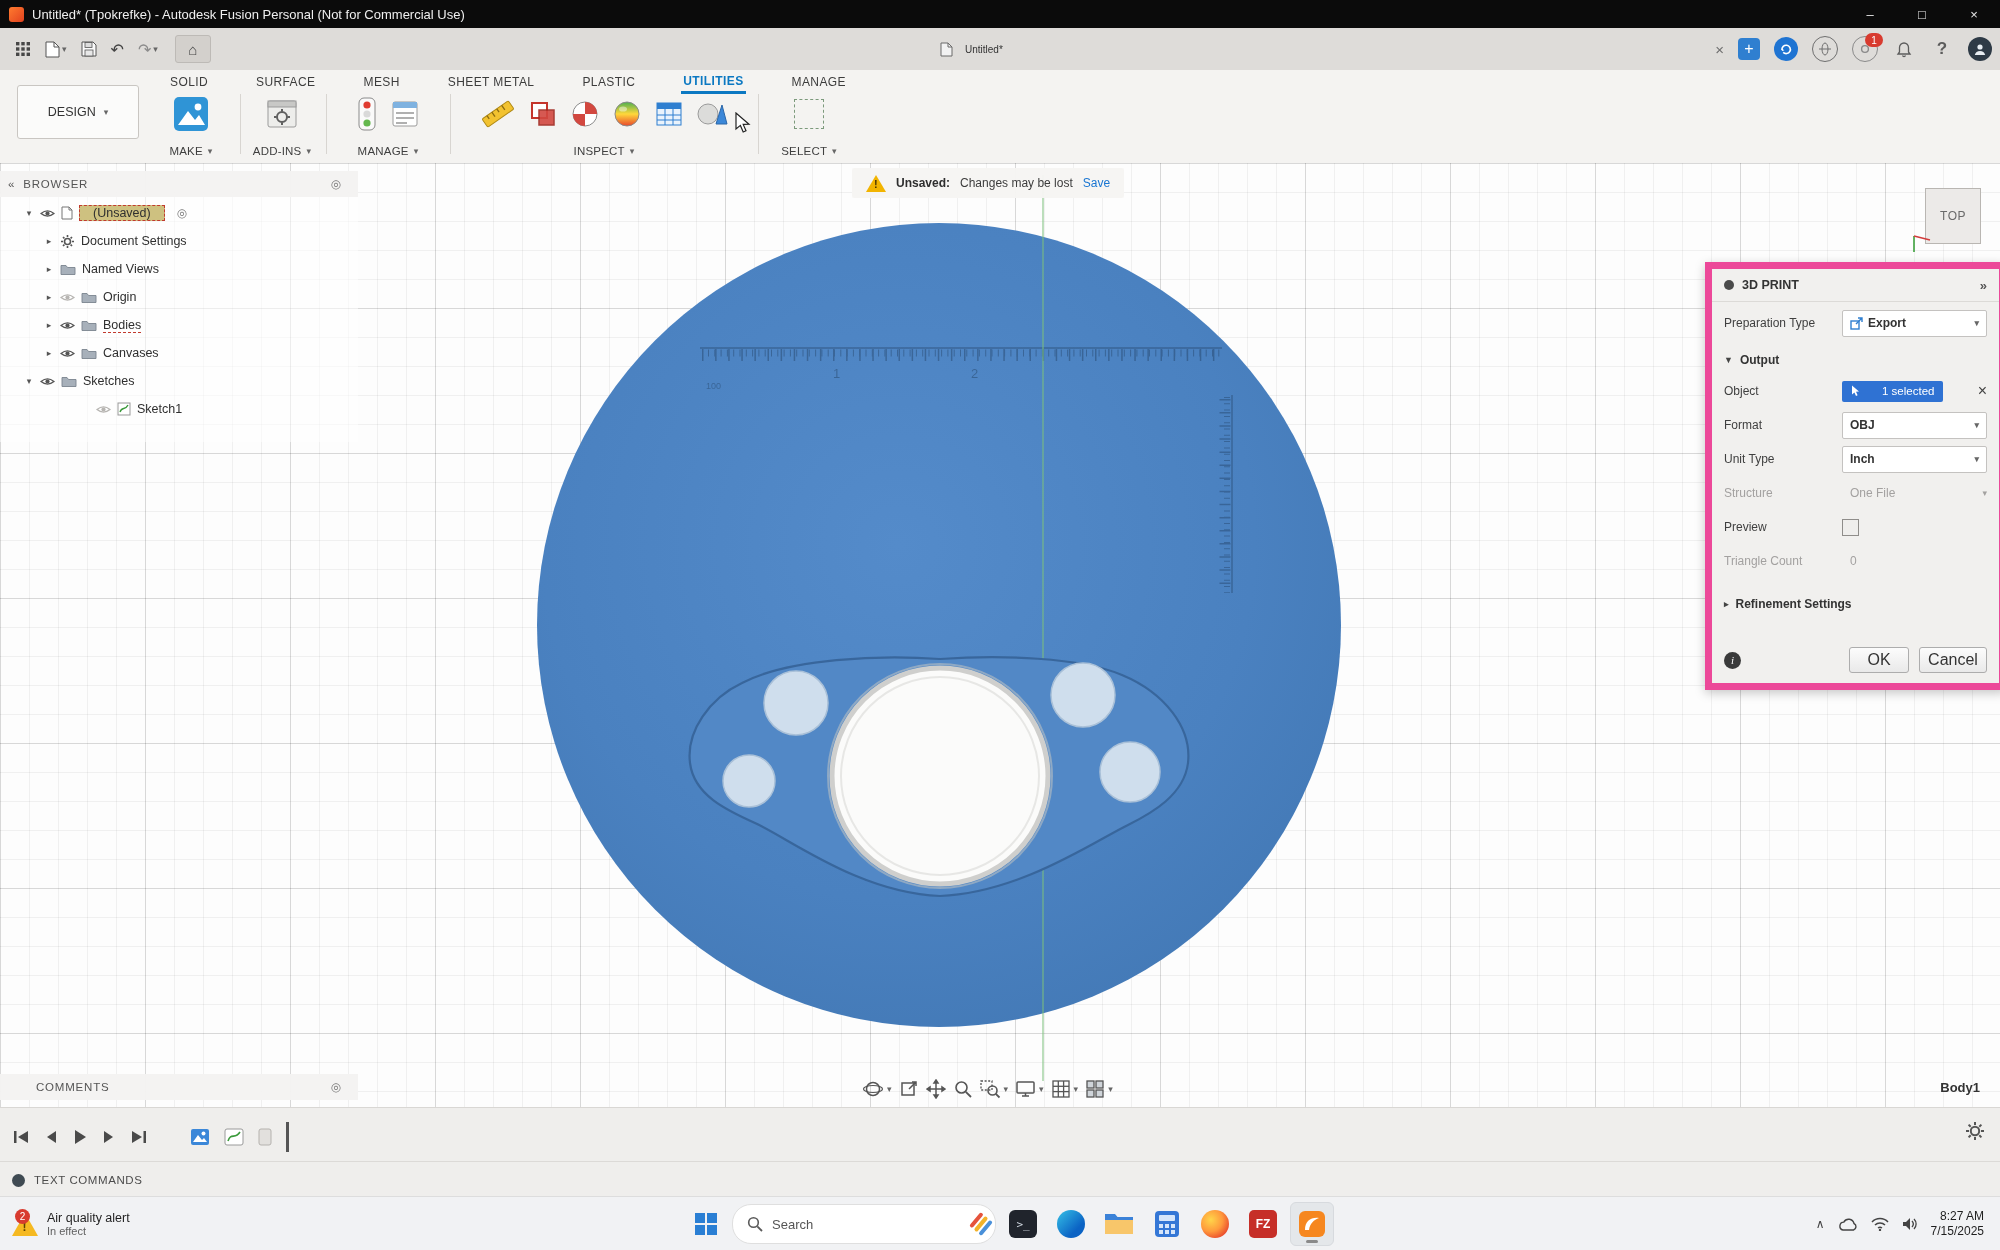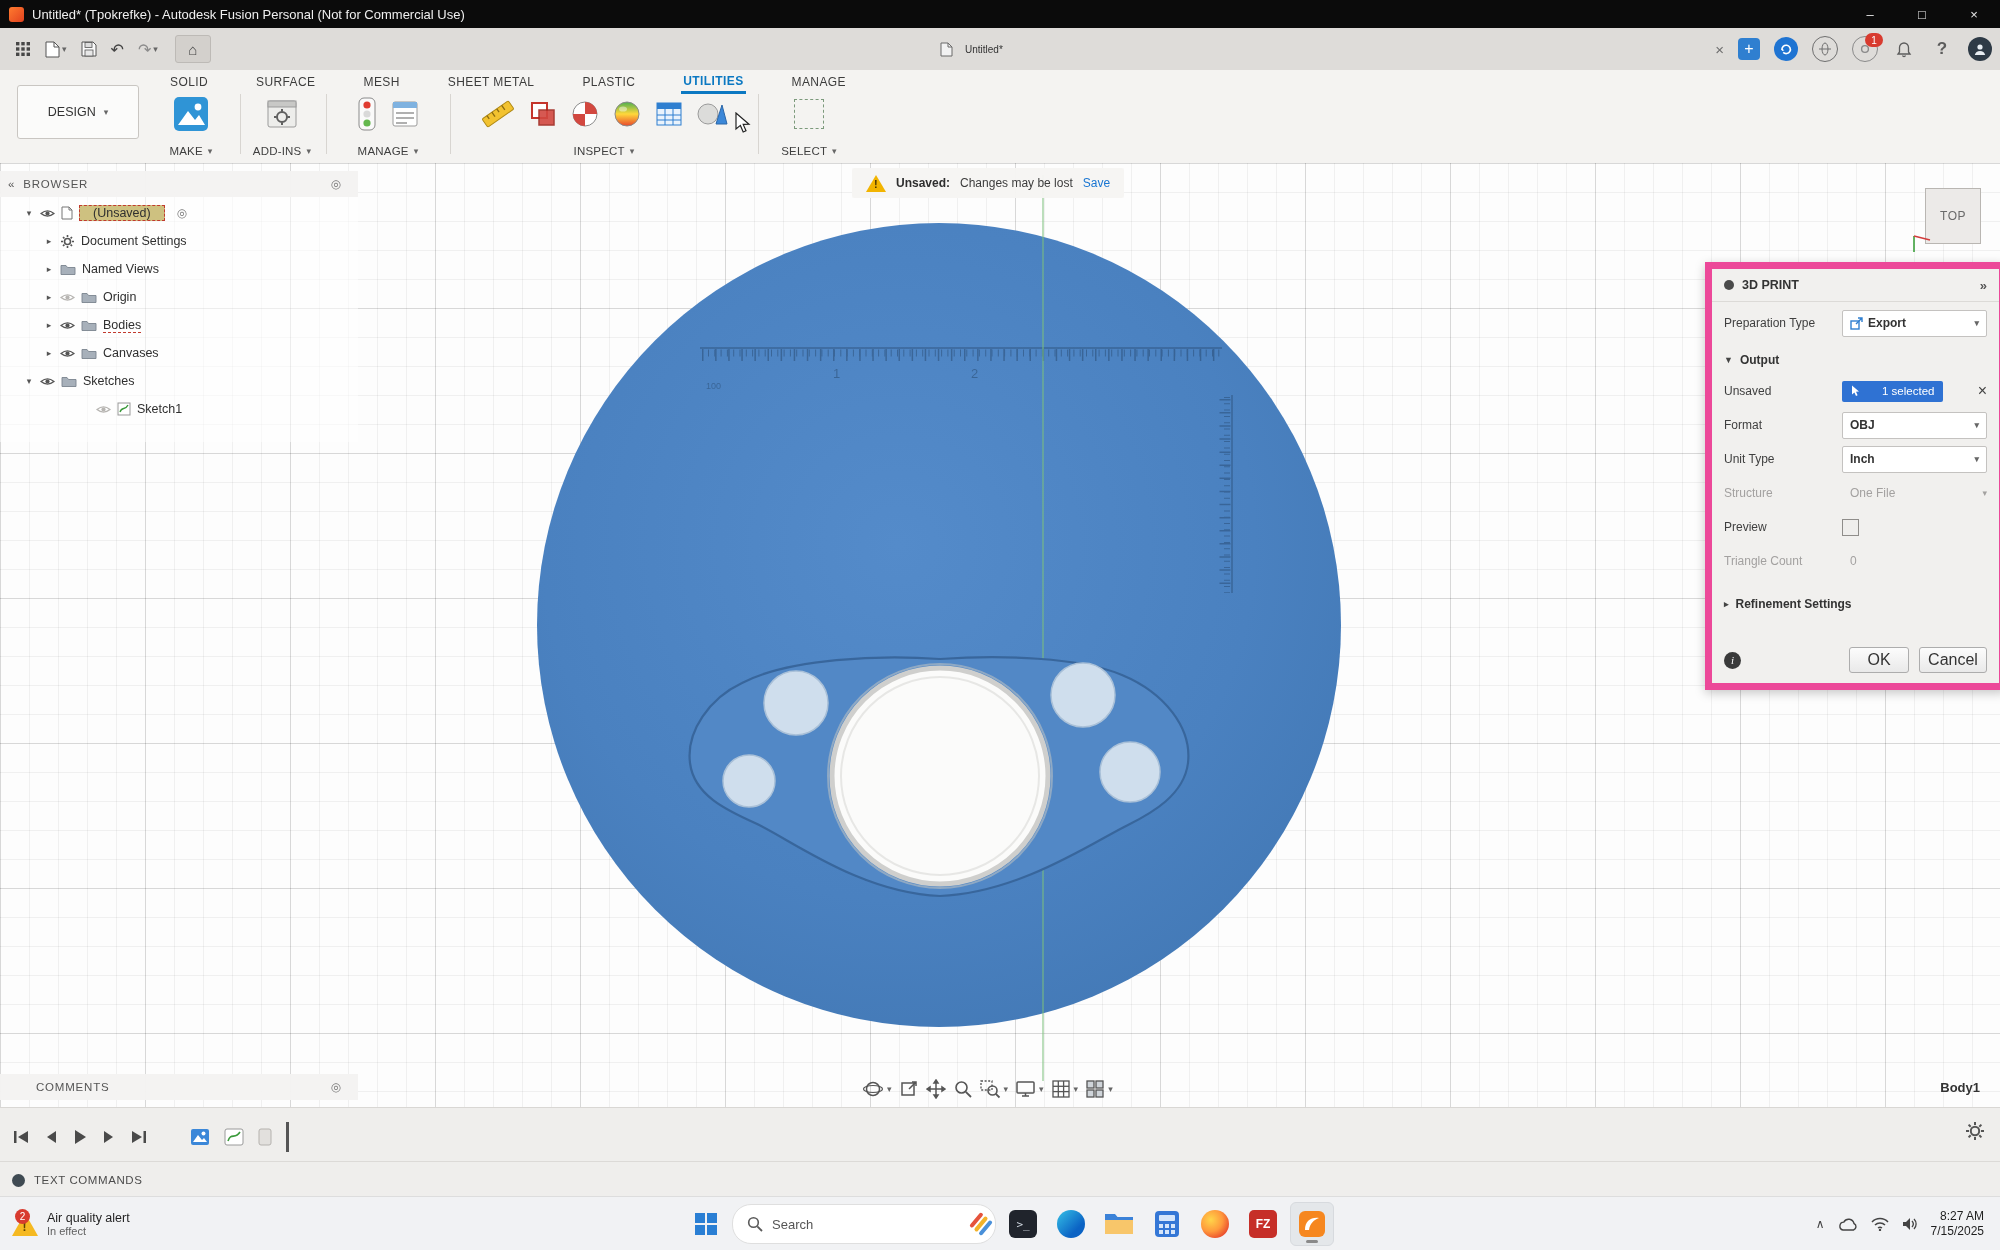--- a/index.html
+++ b/index.html
@@ -553,21 +553,21 @@
         <span class="pd-chev">▾</span>
       </span>
     </div>
 
     <div class="pd-sec">
       <span style="font-size:9px;color:#444">▼</span>
       <span>Output</span>
     </div>
 
     <div class="pd-row">
-      <span class="pd-label">Unsaved</span>
+      <span class="pd-label">Object</span>
       <span class="chip">
         <svg width="9" height="12" viewBox="0 0 9 12">
             <path d="M1 0.5 L1 9.5 L3.4 7.4 L5 11 L6.6 10.2 L5 6.8 L8 6.6 Z" fill="#fff"></path>
           </svg>
         <span>1 selected</span>
       </span>
       <span style="margin-left:auto;font-size:16px;color:#444">×</span>
     </div>
 
     <div class="pd-row">

